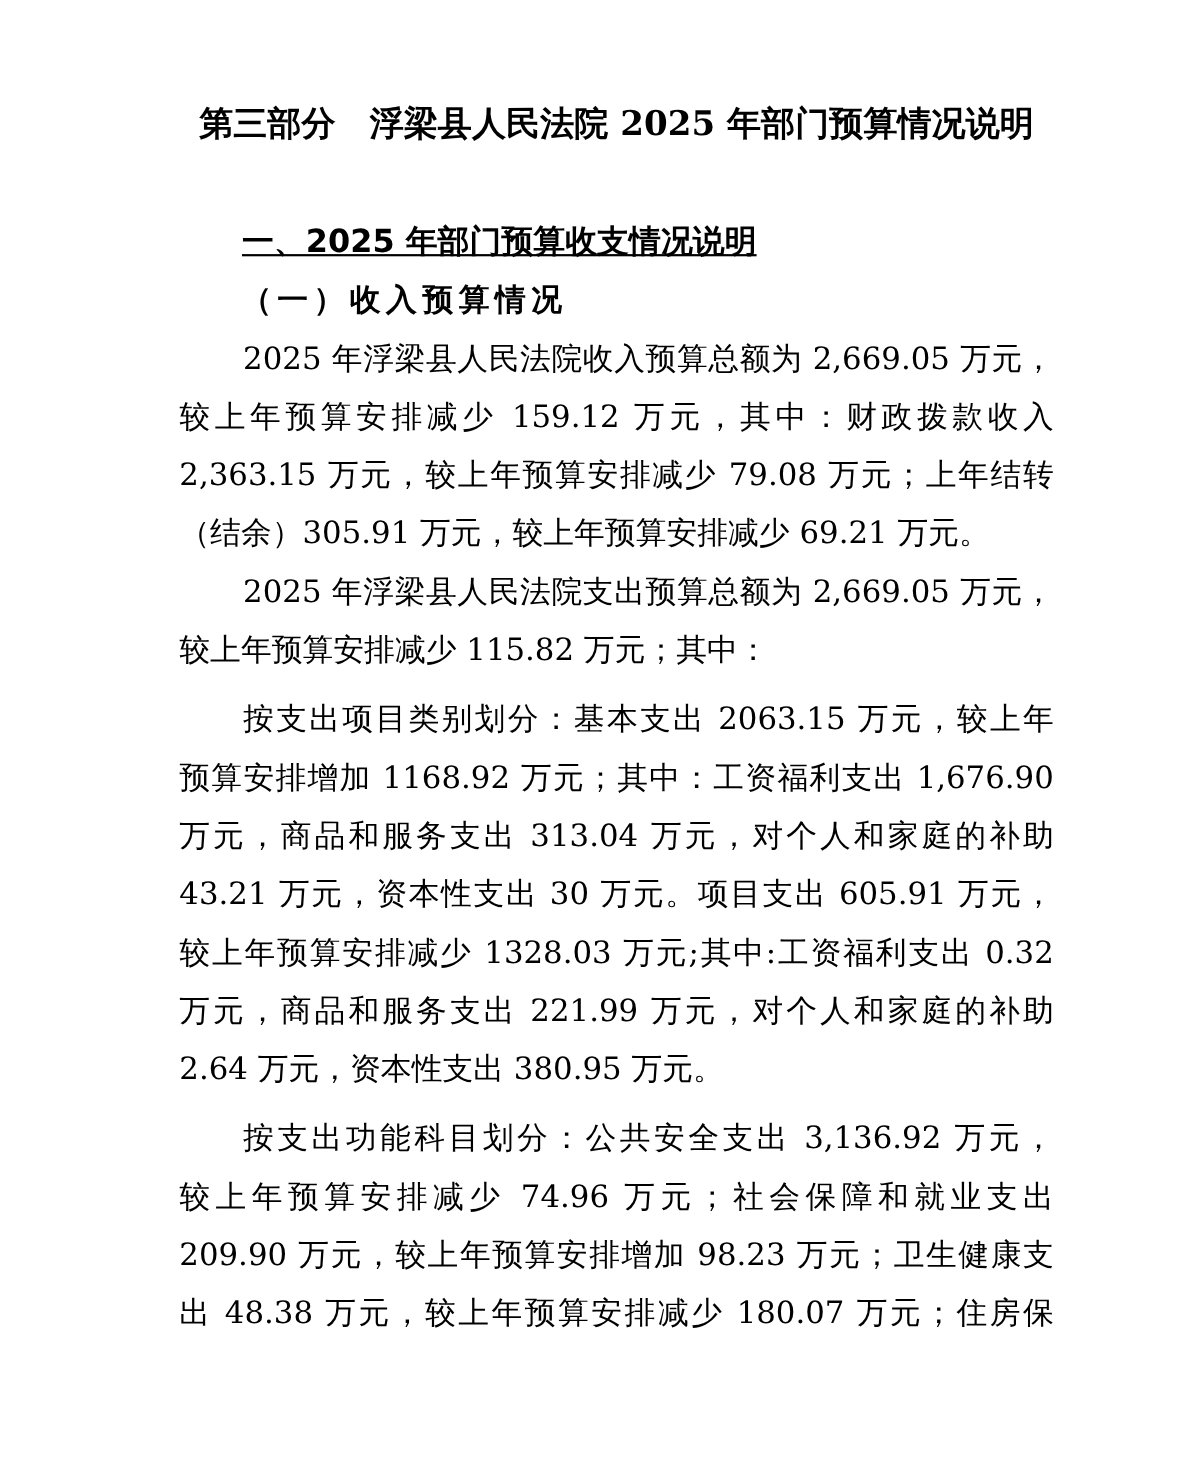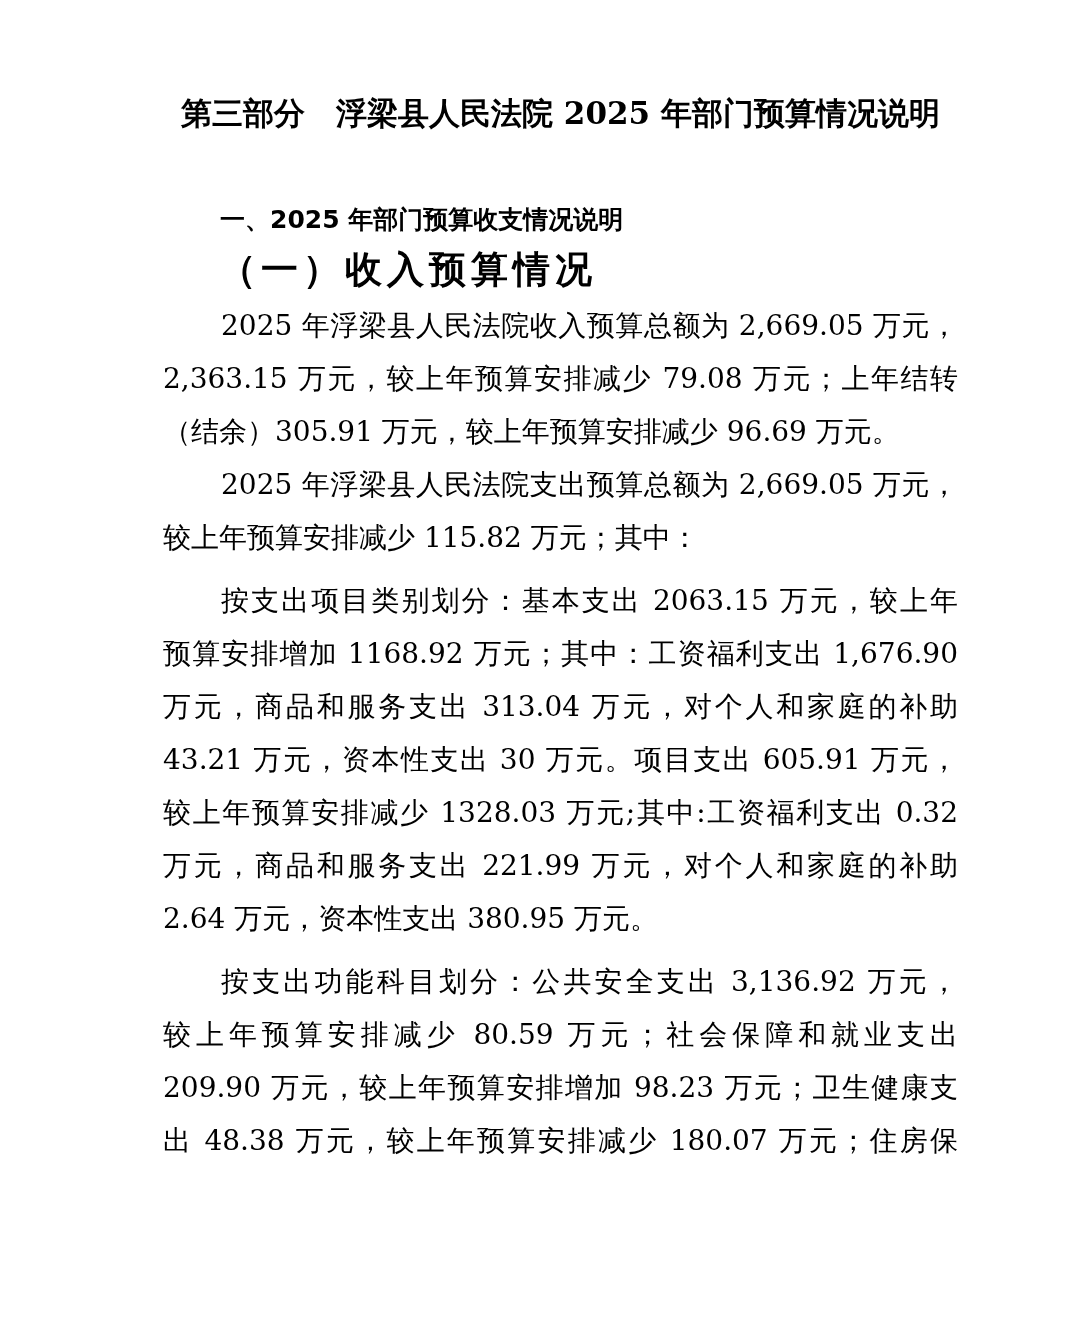--- a/index.html
+++ b/index.html
@@ -24,36 +24,37 @@
     font-weight: bold;
     line-height: 53px;
     text-align: center;
     white-space: nowrap;
     font-family: "DejaVu Serif", "Liberation Serif", serif;
   }
   .blank-line {
     height: 53px;
   }
   .h-black {
-    font-size: 25px;
+    font-size: 29px;
     font-weight: bold;
     line-height: 53px;
     height: 53px;
     text-indent: 57px;
     margin: 0;
     font-family: "DejaVu Sans", "Liberation Sans", sans-serif;
+    text-decoration: underline;
   }
   .h-kai {
-    font-size: 37px;
+    font-size: 28px;
     font-weight: bold;
     line-height: 53px;
     height: 53px;
     text-indent: 56px;
     letter-spacing: 5px;
-    font-family: Liberation Mono, monospace;
+    font-family: Liberation Sans, sans-serif;
   }
   .para {
     margin: 0;
     padding: 0;
   }
   .para.spaced {
     margin-top: 10px;
   }
   .line {
     font-size: 28px;
@@ -81,41 +82,42 @@
     <div class="doc-title">第三部分　浮梁县人民法院 2025 年部门预算情况说明</div>
 
     <div class="blank-line"></div>
 
     <div class="h-black">一、2025 年部门预算收支情况说明</div>
 
     <div class="h-kai">（一）收入预算情况</div>
 
     <div class="para">
       <div class="line jfull indent">2025 年浮梁县人民法院收入预算总额为 2,669.05 万元，</div>
+      <div class="line jfull">较上年预算安排减少 159.12 万元，其中：财政拨款收入</div>
       <div class="line jfull">2,363.15 万元，较上年预算安排减少 79.08 万元；上年结转</div>
-      <div class="line jlast">（结余）305.91 万元，较上年预算安排减少 96.69 万元。</div>
+      <div class="line jlast">（结余）305.91 万元，较上年预算安排减少 69.21 万元。</div>
     </div>
 
 
     <div class="para">
       <div class="line jfull indent">2025 年浮梁县人民法院支出预算总额为 2,669.05 万元，</div>
       <div class="line jlast">较上年预算安排减少 115.82 万元；其中：</div>
     </div>
 
     <div class="para spaced">
       <div class="line jfull indent">按支出项目类别划分：基本支出 2063.15 万元，较上年</div>
       <div class="line jfull">预算安排增加 1168.92 万元；其中：工资福利支出 1,676.90</div>
       <div class="line jfull">万元，商品和服务支出 313.04 万元，对个人和家庭的补助</div>
       <div class="line jfull">43.21 万元，资本性支出 30 万元。项目支出 605.91 万元，</div>
       <div class="line jfull">较上年预算安排减少 1328.03 万元;其中:工资福利支出 0.32</div>
       <div class="line jfull">万元，商品和服务支出 221.99 万元，对个人和家庭的补助</div>
       <div class="line jlast">2.64 万元，资本性支出 380.95 万元。</div>
     </div>
 
     <div class="para spaced">
       <div class="line jfull indent">按支出功能科目划分：公共安全支出 3,136.92 万元，</div>
-      <div class="line jfull">较上年预算安排减少 80.59 万元；社会保障和就业支出</div>
+      <div class="line jfull">较上年预算安排减少 74.96 万元；社会保障和就业支出</div>
       <div class="line jfull">209.90 万元，较上年预算安排增加 98.23 万元；卫生健康支</div>
       <div class="line jfull">出 48.38 万元，较上年预算安排减少 180.07 万元；住房保</div>
     </div>
 
   </div>
 </div>
 
 </body></html>

